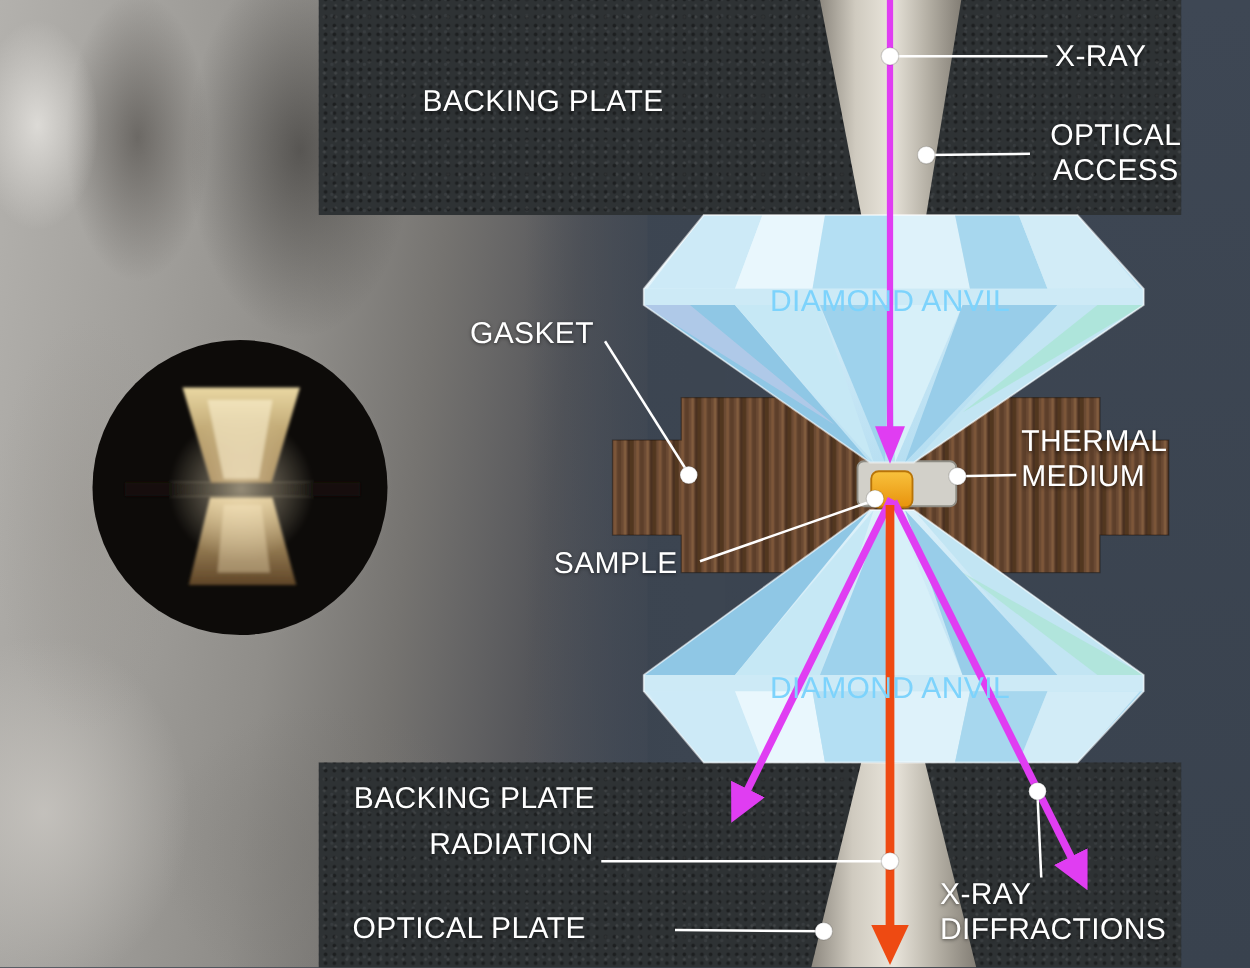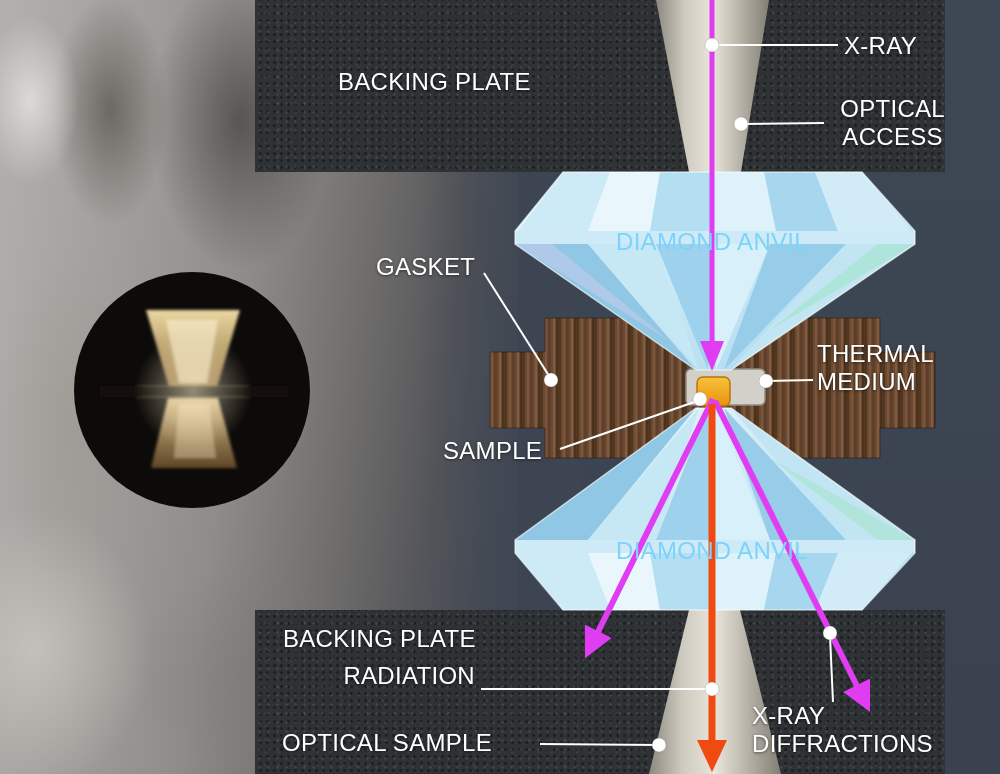--- a/index.html
+++ b/index.html
@@ -197,19 +197,19 @@
   <div class="label" style="left:817px;top:340px">
     <span class="ln">THERMAL</span>
     <span class="ln">MEDIUM</span>
   </div>
   <div class="label" style="left:443px;top:437px">SAMPLE</div>
   <div class="label dark center" style="left:712px;top:537px">DIAMOND ANVIL</div>
   <div class="label" style="left:283px;top:625px">BACKING PLATE</div>
   <div class="label right" style="right:525px;top:662px">
     <span class="ln">RADIATION</span>
   </div>
-  <div class="label" style="left:282px;top:729px">OPTICAL SAMPLE</div>
+  <div class="label" style="left:282px;top:729px">OPTICAL PLATE</div>
   <div class="label" style="left:752px;top:702px">
     <span class="ln">X-RAY</span>
     <span class="ln">DIFFRACTIONS</span>
   </div>
 
 </div>
 
 </body></html>

